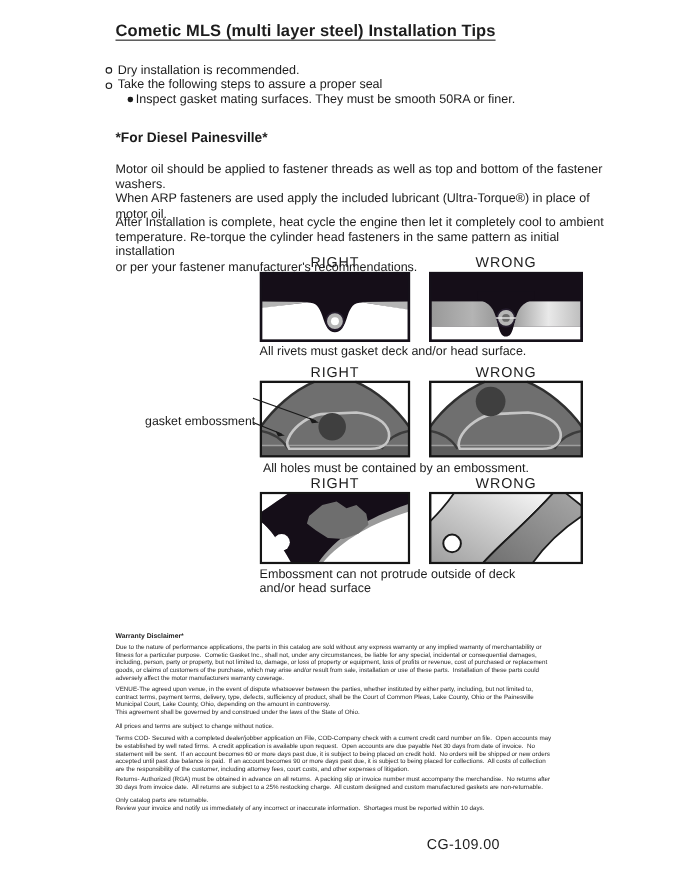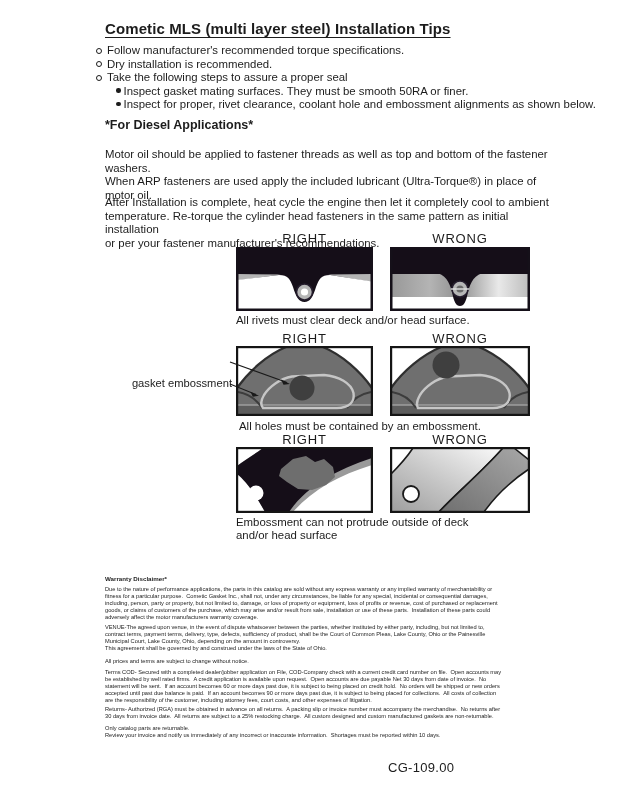--- a/index.html
+++ b/index.html
@@ -38,42 +38,34 @@
   .footer-code{font-size:13px;letter-spacing:0.3px;}
   svg{display:block;}
 </style>
 </head>
 <body>
 
 <div id="page">
 
   <div class="abs title" style="left:105px;top:20px;">Cometic MLS (multi layer steel) Installation Tips</div>
 
-  <div class="abs bullet-line" style="left:96px;top:44px;">
-    <span class="ring"></span>
-    <span>Follow manufacturer's recommended torque specifications.</span>
-  </div>
   <div class="abs bullet-line" style="left:96px;top:71px;">
     <span class="ring"></span>
     <span>Take the following steps to assure a proper seal</span>
   </div>
   <div class="abs bullet-line" style="left:96px;top:57.5px;">
     <span class="ring"></span>
     <span>Dry installation is recommended.</span>
   </div>
   <div class="abs bullet-line" style="left:116px;top:84.5px;">
     <span class="dot"></span>
     <span>Inspect gasket mating surfaces.  They must be smooth 50RA or finer.</span>
   </div>
-  <div class="abs bullet-line" style="left:116px;top:98px;">
-    <span class="dot"></span>
-    <span>Inspect for proper, rivet clearance, coolant hole and embossment alignments as shown below.</span>
-  </div>
-
-  <div class="abs section-head" style="left:105px;top:118px;">*For Diesel Applications*</div>
+
+  <div class="abs section-head" style="left:105px;top:118px;">*For Diesel Painesville*</div>
   <div class="abs body-text" style="left:105px;top:148px;width:460px;">Motor oil should be applied to fastener threads as well as top and bottom of the fastener washers.
 When ARP fasteners are used apply the included lubricant (Ultra-Torque®) in place of motor oil.</div>
   <div class="abs body-text" style="left:105px;top:168px;width:460px;margin-top:28px;">After Installation is complete, heat cycle the engine then let it completely cool to ambient
 temperature. Re-torque the cylinder head fasteners in the same pattern as initial installation
 or per your fastener manufacturer's recommendations.</div>
 
   <div class="abs rw-label" style="left:236px;top:231px;width:137px;">RIGHT</div>
   <div class="abs rw-label" style="left:390px;top:231px;width:140px;">WRONG</div>
 
   <div class="abs" style="left:236px;top:247px;">
@@ -103,21 +95,21 @@
       <rect x="1" y="27" width="138" height="23" fill="url(#g1)"></rect>
       <rect x="1" y="50" width="138" height="13" fill="#ffffff"></rect>
       <path d="M44,25 C56,28 59,34 62,45 C64,55 66,59 70,59 C74,59 76,55 78,45 C81,34 84,28 96,25 L96,18 L44,18 Z" fill="#150e18"></path>
       <circle cx="70" cy="42" r="8" fill="#b6b6b6" stroke="#241c2c" stroke-width="1.6"></circle>
       <circle cx="70" cy="42" r="3.6" fill="#6a6a6a"></circle>
       <path d="M61,42 H79" stroke="#e0e0e0" stroke-width="1.4"></path>
       <rect x="1.25" y="1.25" width="137.5" height="61.5" fill="none" stroke="#151019" stroke-width="2.5"></rect>
     </svg>
   </div>
 
-  <div class="abs caption" style="left:236px;top:314px;">All rivets must clear deck and/or head surface.</div>
+  <div class="abs caption" style="left:236px;top:314px;">All rivets must gasket deck and/or head surface.</div>
 
   <div class="abs rw-label" style="left:236px;top:331px;width:137px;">RIGHT</div>
   <div class="abs rw-label" style="left:390px;top:331px;width:140px;">WRONG</div>
 
   <div class="abs side-label" style="left:105px;top:377px;width:127px;">gasket embossment</div>
 
   <div class="abs" style="left:236px;top:346px;">
     <svg width="137" height="70" viewBox="0 0 137 70">
       <rect width="137" height="70" fill="#6f6f6f"></rect>
       <rect x="1" y="59" width="135" height="10" fill="#5d5d5d"></rect>

